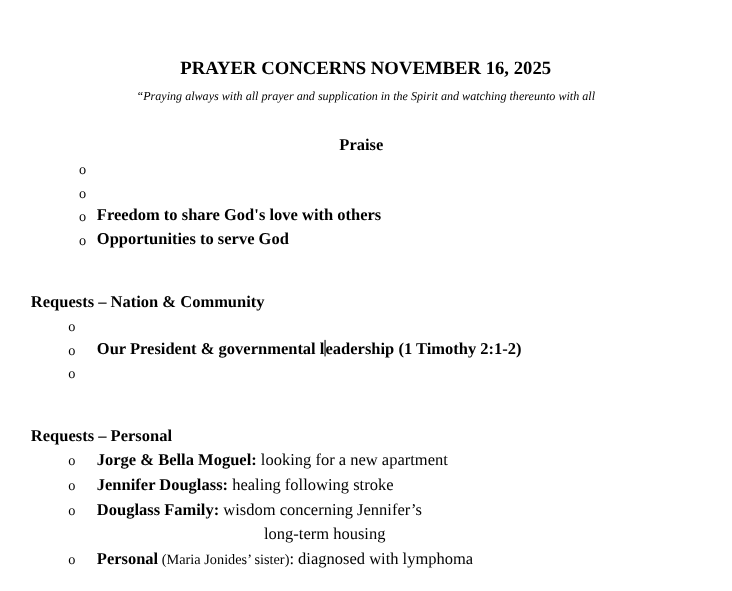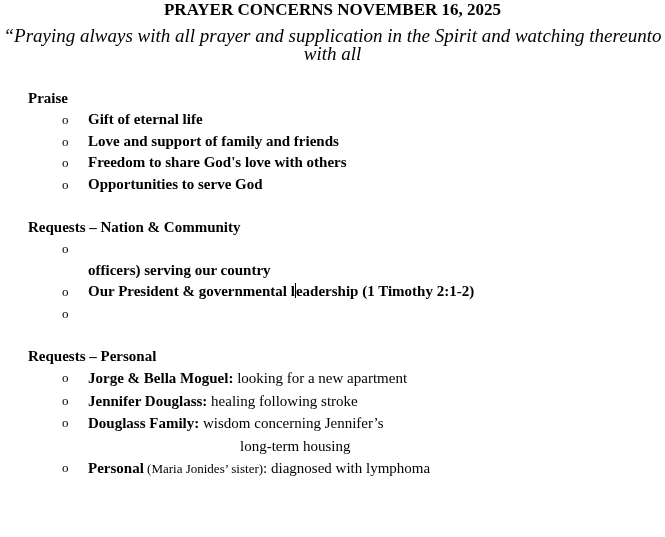--- a/index.html
+++ b/index.html
@@ -4,37 +4,37 @@
 <style>
   * { margin: 0; padding: 0; box-sizing: border-box; }
   html, body { background: #ffffff; }
   body {
     width: 665px;
     height: 537px;
     overflow: hidden;
     color: #000000;
     font-family: "Liberation Serif", serif;
   }
-  .page { }
+  .page { padding-top: 52px; }
   .title {
     text-align: center;
     font-weight: bold;
     font-size: 17px;
     line-height: 20px;
   }
   .subtitle {
     text-align: center;
     font-style: italic;
-    font-size: 19px;
+    font-size: 11px;
     line-height: 18px;
     margin-top: 7px;
   }
   .docbody { margin-left: 28px; margin-right: 36px; margin-top: 25px; }
-  .section { margin-top: 22px; }
-  .section.first { margin-top: 0; }
+  .section { margin-top: 36px; }
+  .section.first { margin-top: 0; text-align: center; }
   .heading { font-weight: bold; font-size: 15px; line-height: 21px; }
   ul.items { list-style: none; }
   li.item {
     display: flex;
     font-size: 15px;
     line-height: 21.5px;
     padding-left: 34px;
   }
   .personal li.item { line-height: 22.5px; }
   .bullet { flex: 0 0 26px; width: 26px; font-size: 13px; }
@@ -60,45 +60,42 @@
     <span>“Praying always with all prayer and supplication in the Spirit and watching thereunto with all</span><br>
   </div>
 
   <div class="docbody">
 
     <div class="section first">
       <div class="heading">Praise</div>
       <ul class="items">
         <li class="item">
           <span class="bullet">o</span>
-          <span class="item-text bold">Gift of eternal life</span>
         </li>
         <li class="item">
           <span class="bullet">o</span>
-          <span class="item-text bold">Love and support of family and friends</span>
         </li>
         <li class="item">
           <span class="bullet">o</span>
           <span class="item-text bold">Freedom to share God's love with others</span>
         </li>
         <li class="item">
           <span class="bullet">o</span>
           <span class="item-text bold">Opportunities to serve God</span>
         </li>
       </ul>
     </div>
 
     <div class="section">
       <div class="heading">Requests – Nation &amp; Community</div>
       <ul class="items">
         <li class="item">
           <span class="bullet">o</span>
           <span class="item-text bold">
             <br>
-            <span>officers) serving our country</span>
           </span>
         </li>
         <li class="item">
           <span class="bullet">o</span>
           <span class="item-text bold"><span>Our President &amp; governmental l</span><span class="caret"></span><span>eadership (1 Timothy 2:1-2)</span></span>
         </li>
         <li class="item">
           <span class="bullet">o</span>
         </li>
       </ul>

